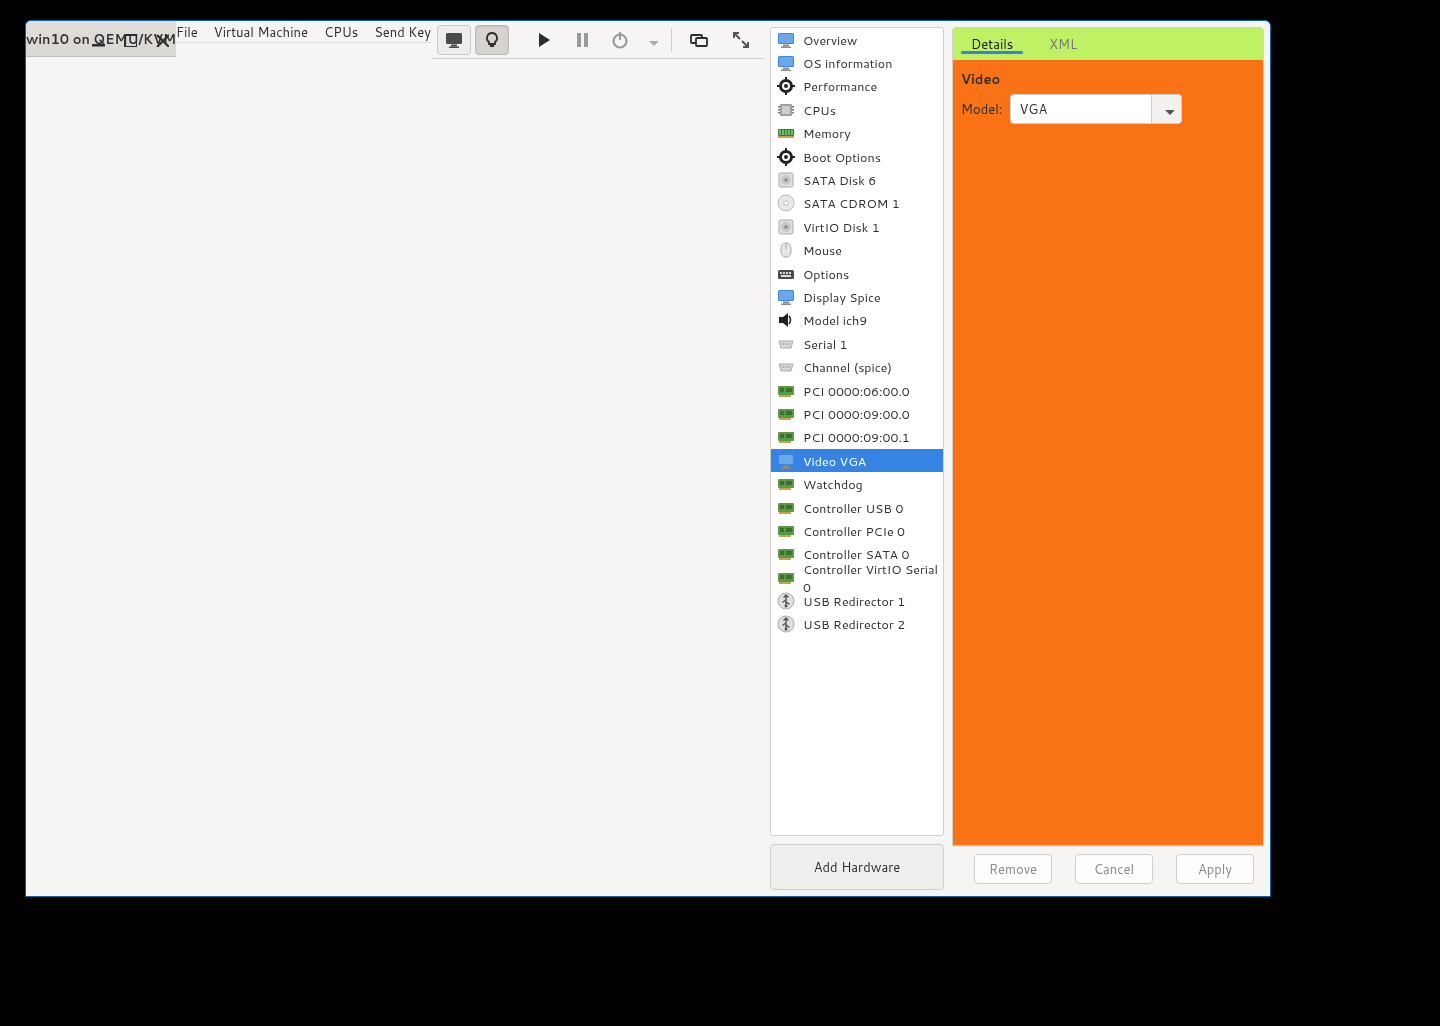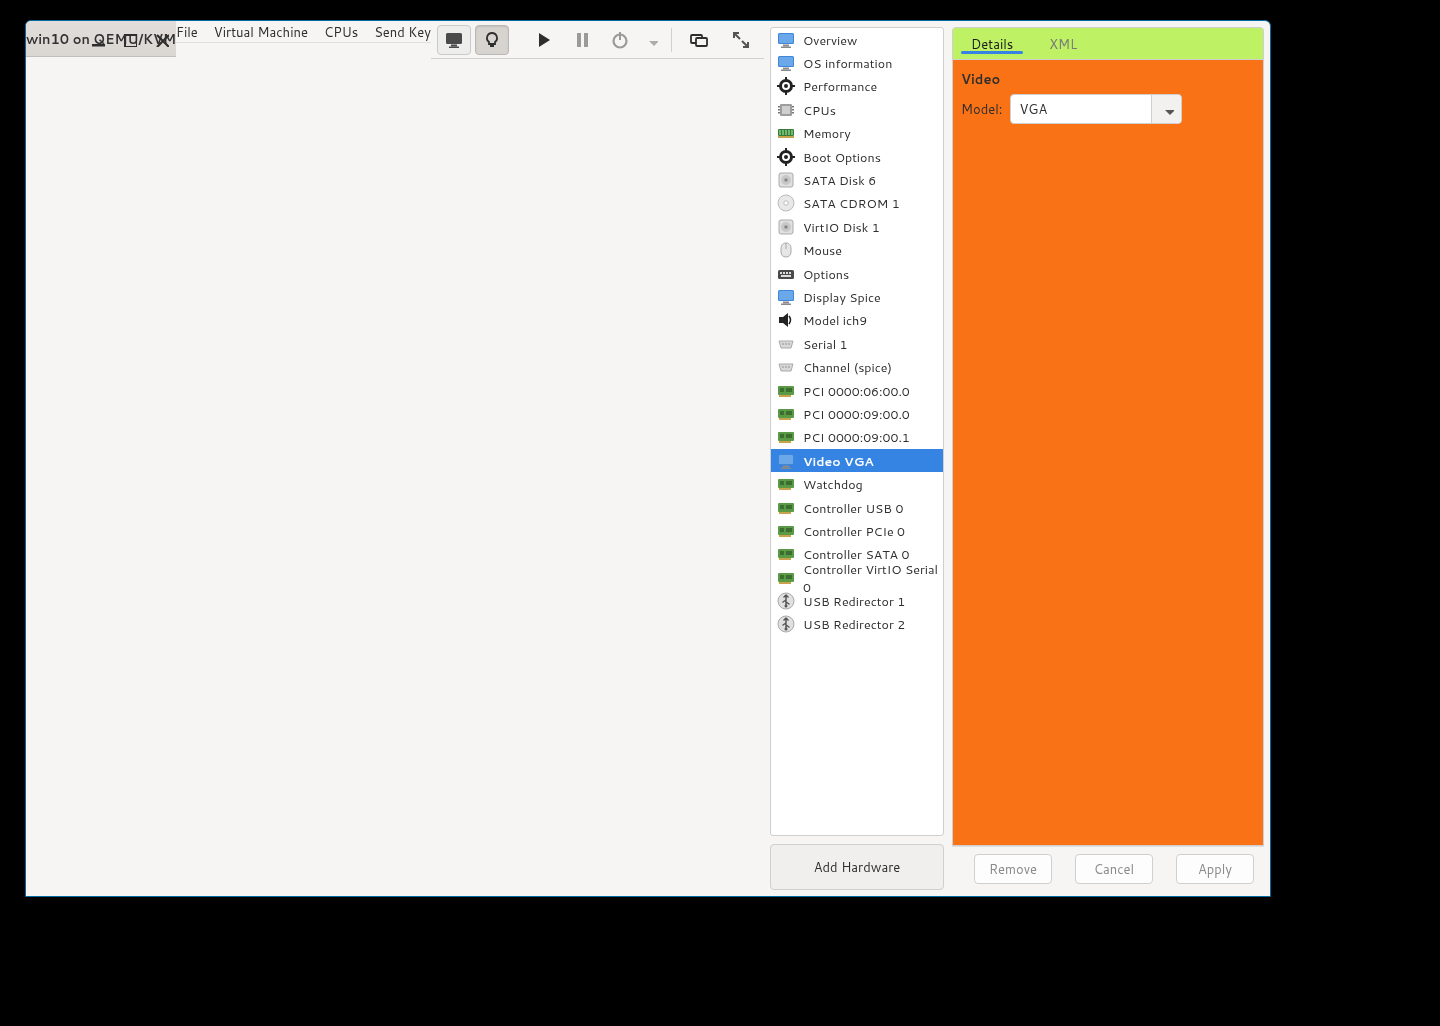--- a/index.html
+++ b/index.html
@@ -119,21 +119,20 @@
     display: flex;
     align-items: center;
     gap: 6px;
     padding: 0 4px;
     cursor: pointer;
     font-size: 12.5px;
   }
   .sb-item.selected {
     background: #3584e4;
     color: #fff;
-    font-weight: bold;
   }
   .sb-icon {
     width: 22px;
     height: 18px;
     display: flex;
     align-items: center;
     justify-content: center;
     flex-shrink: 0;
   }
   .add-hw-btn {

